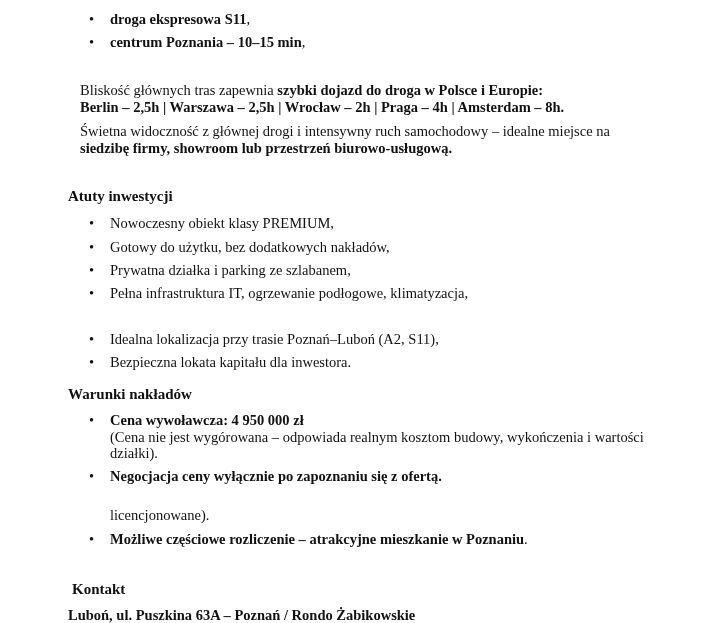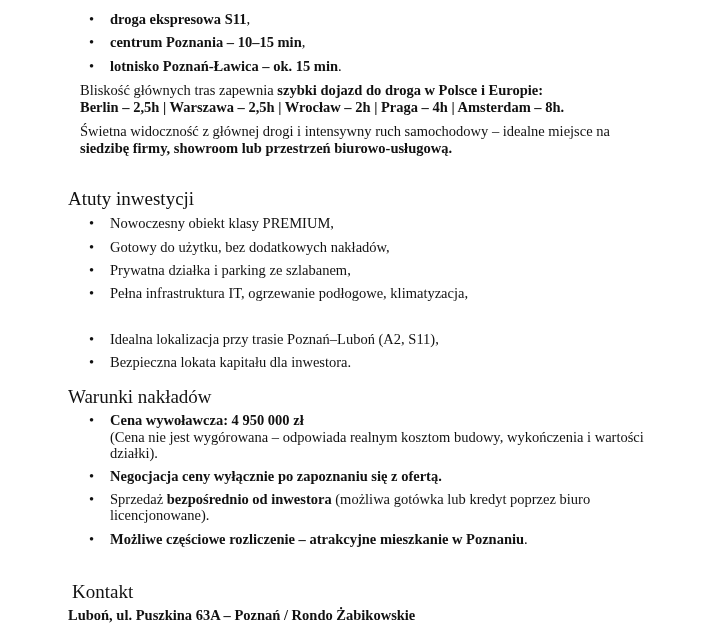--- a/index.html
+++ b/index.html
@@ -32,22 +32,22 @@
     }
     .bullet-row .dot {
       display: inline-block;
       width: 21px;
       font-weight: normal;
     }
     .b { font-weight: bold; }
     .heading {
       position: absolute;
       left: 68px;
-      font-size: 19px;
-      font-weight: normal;
+      font-size: 15px;
+      font-weight: bold;
       white-space: nowrap;
     }
     .para {
       position: absolute;
       left: 80px;
       line-height: 18px;
       white-space: nowrap;
     }
     .sub {
       position: absolute;
@@ -59,23 +59,20 @@
 </head>
 <body>
 
 <div class="page">
 
   <div class="bullet-row b" style="top:-6px;">
     <span class="dot">•</span><span>droga ekspresowa S11</span><span style="font-weight:normal">,</span>
   </div>
   <div class="bullet-row b" style="top:17px;">
     <span class="dot">•</span><span>centrum Poznania – 10–15 min</span><span style="font-weight:normal">,</span>
-  </div>
-  <div class="bullet-row b" style="top:41px;">
-    <span class="dot">•</span><span>lotnisko Poznań-Ławica – ok. 15 min</span><span style="font-weight:normal">.</span>
   </div>
 
   <div class="para" style="top:64px;">
     <span>Bliskość głównych tras zapewnia </span><span class="b">szybki dojazd do droga w Polsce i Europie:</span>
   </div>
   <div class="para b" style="top:81px;">Berlin – 2,5h | Warszawa – 2,5h | Wrocław – 2h | Praga – 4h | Amsterdam – 8h.</div>
 
   <div class="para" style="top:105px;">Świetna widoczność z głównej drogi i intensywny ruch samochodowy – idealne miejsce na</div>
   <div class="para b" style="top:122px;">siedzibę firmy, showroom lub przestrzeń biurowo-usługową.</div>
 
@@ -105,23 +102,20 @@
   <div class="bullet-row" style="top:395px;">
     <span class="dot">•</span><span class="b">Cena wywoławcza: 4 950 000 zł</span>
   </div>
   <div class="sub" style="top:412px;">(Cena nie jest wygórowana – odpowiada realnym kosztom budowy, wykończenia i wartości</div>
   <div class="sub" style="top:428px;">działki).</div>
 
   <div class="bullet-row b" style="top:451px;">
     <span class="dot" style="font-weight:normal">•</span><span>Negocjacja ceny wyłącznie po zapoznaniu się z ofertą.</span>
   </div>
 
-  <div class="bullet-row" style="top:474px;">
-    <span class="dot">•</span><span>Sprzedaż </span><span class="b">bezpośrednio od inwestora</span><span> (możliwa gotówka lub kredyt poprzez biuro</span>
-  </div>
   <div class="sub" style="top:490px;">licencjonowane).</div>
 
   <div class="bullet-row" style="top:514px;">
     <span class="dot">•</span><span class="b">Możliwe częściowe rozliczenie – atrakcyjne mieszkanie w Poznaniu</span><span>.</span>
   </div>
 
   <div class="heading" style="top:564px; left:72px;">Kontakt</div>
   <div class="abs b" style="top:590px; left:68px;">Luboń, ul. Puszkina 63A – Poznań / Rondo Żabikowskie</div>
   <div class="abs b" style="top:606px; left:68px;">Tel.: 501 761 137</div>
 

